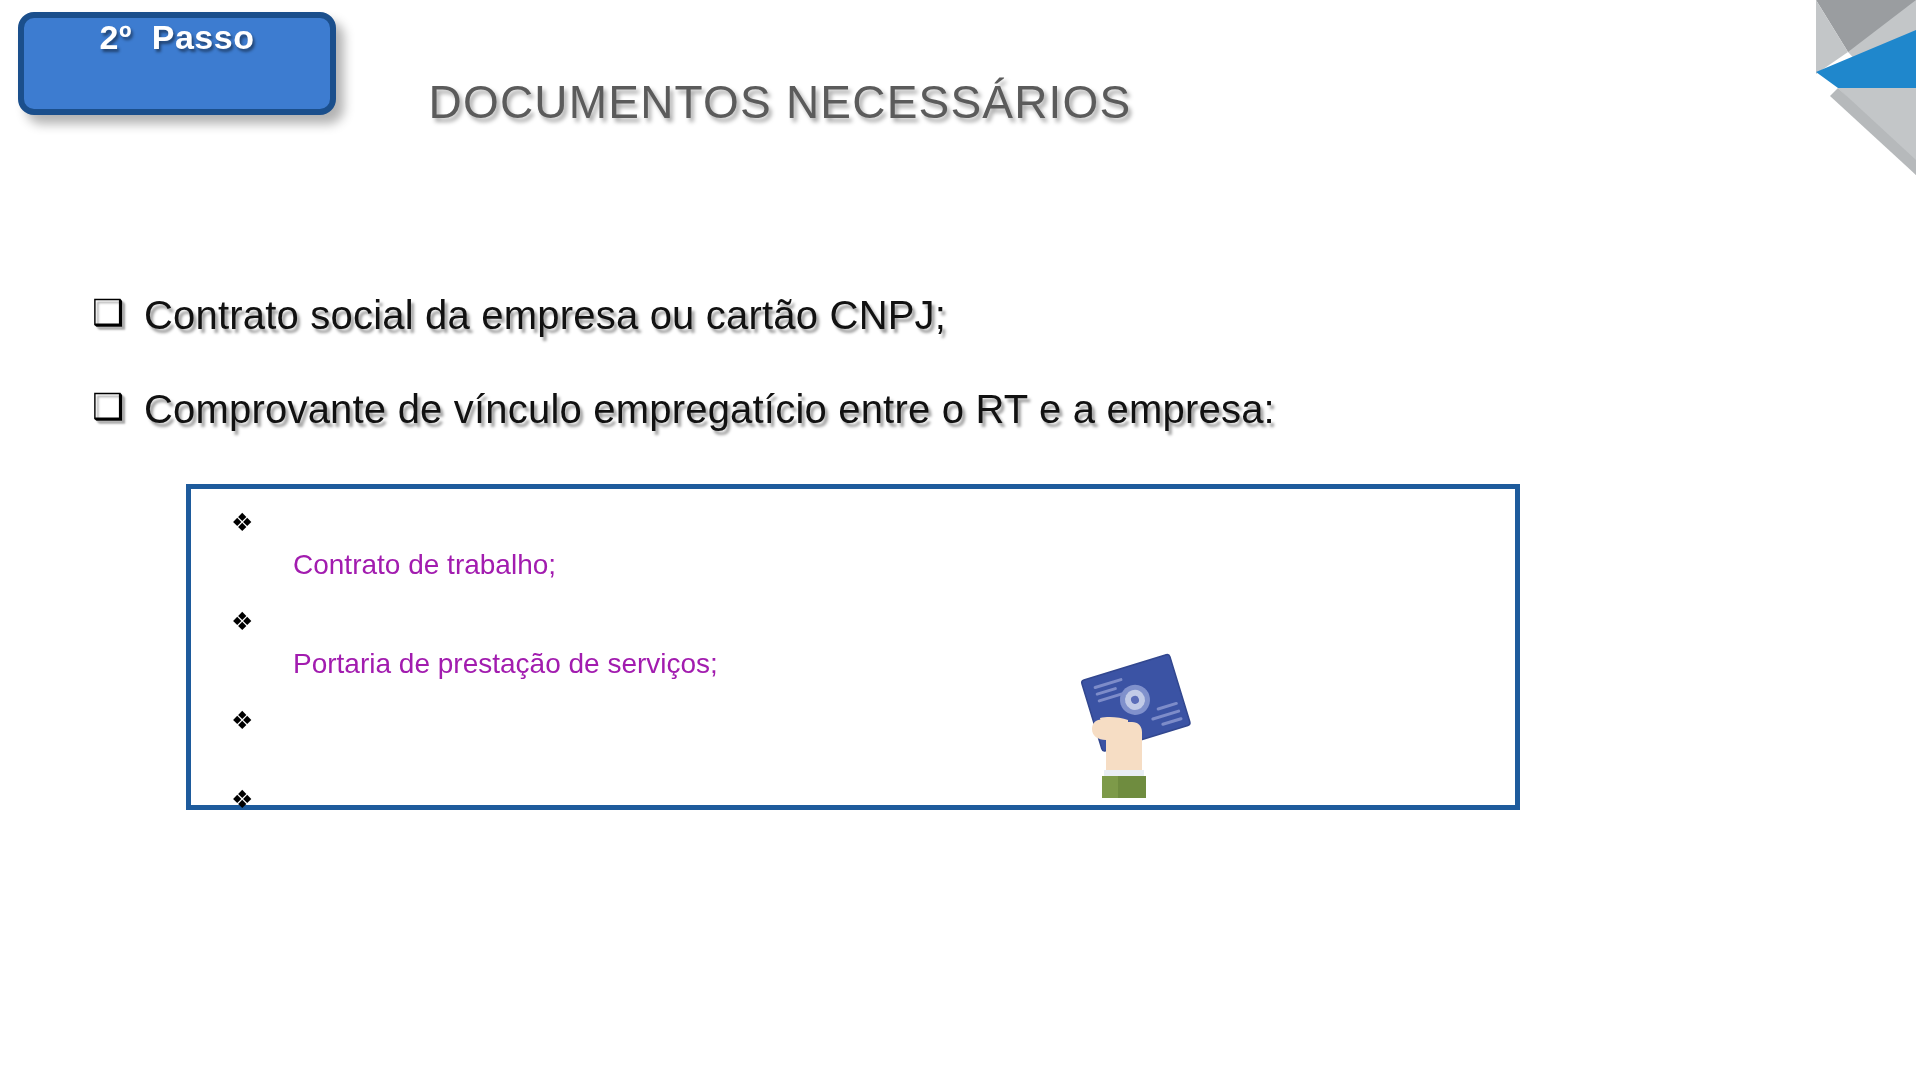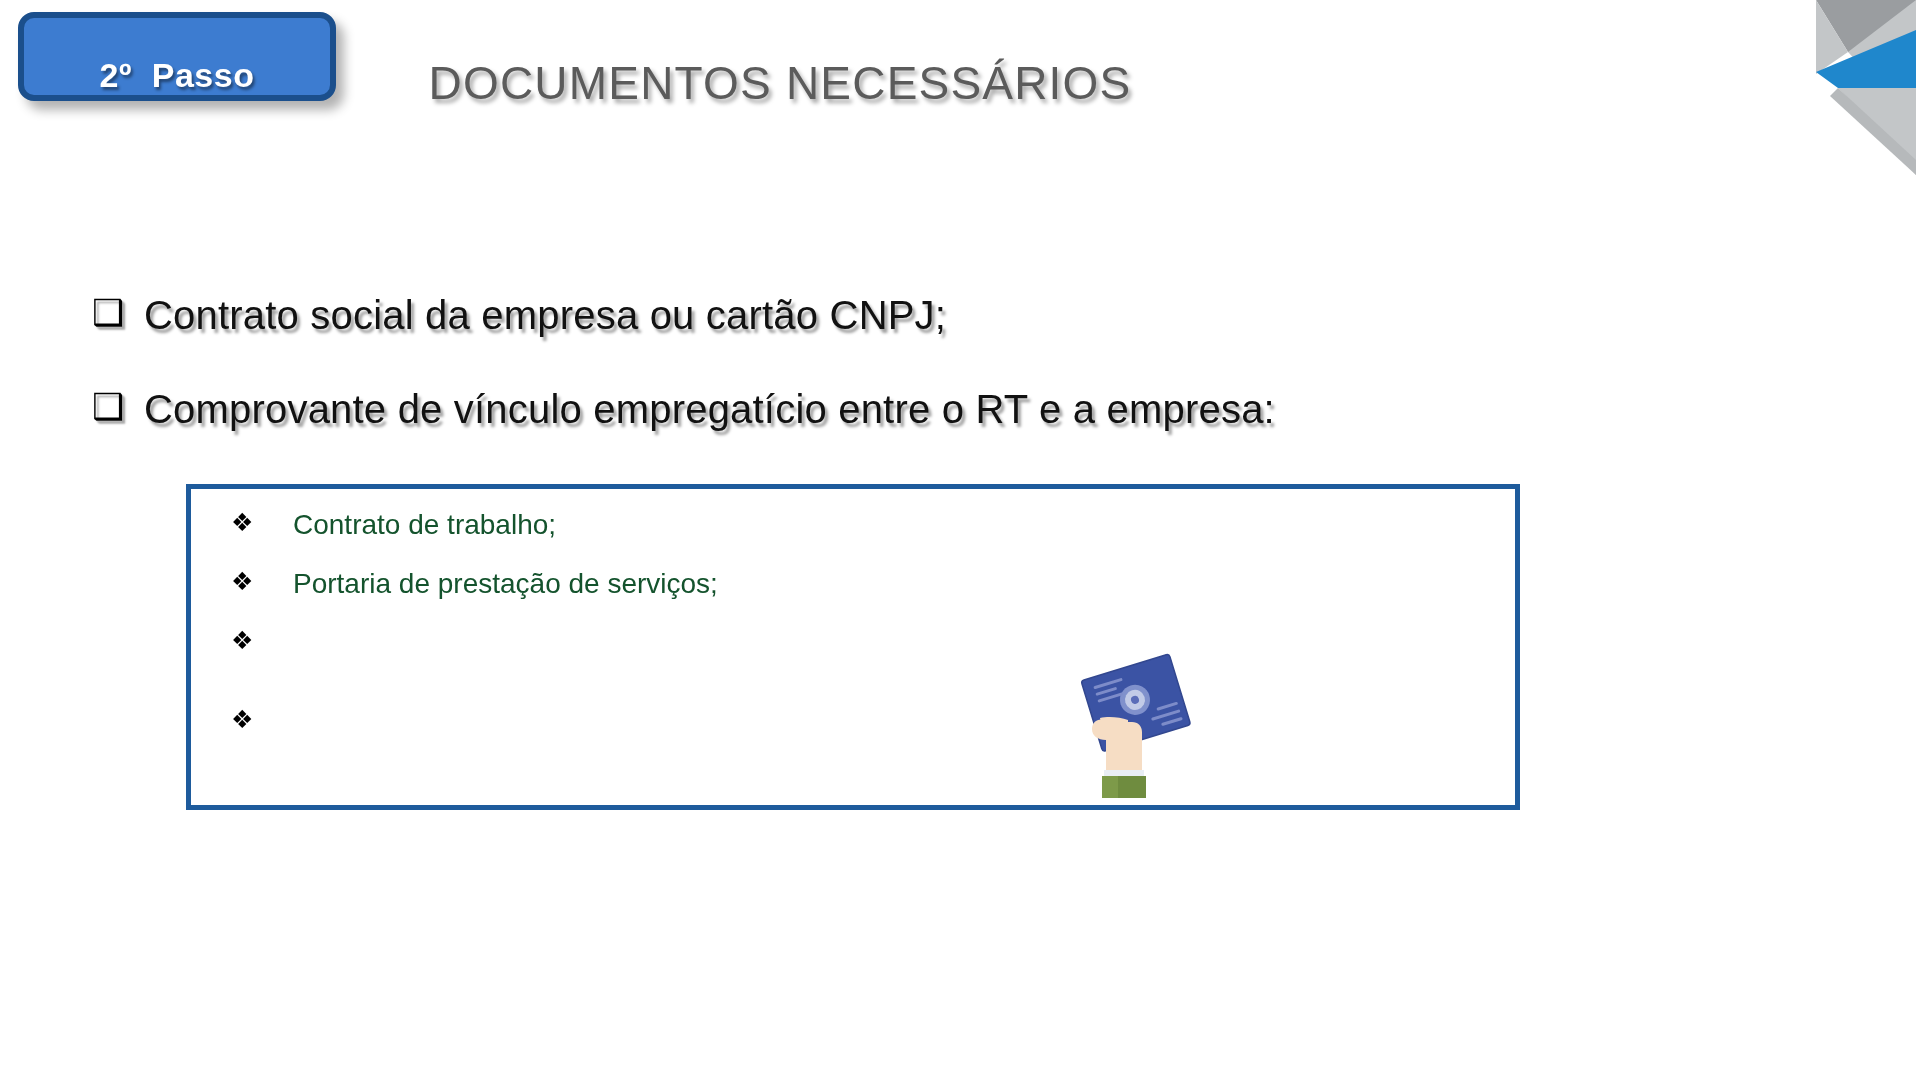--- a/index.html
+++ b/index.html
@@ -29,44 +29,44 @@
     height: 175px;
     pointer-events: none;
   }
 
   
   .step-badge {
     position: absolute;
     left: 18px;
     top: 12px;
     width: 318px;
-    height: 89px;
+    height: 103px;
     border-radius: 16px;
     background: #3d7cd0;
     border: 6px solid #1b4f8c;
     box-sizing: border-box;
     box-shadow: 8px 9px 11px rgba(0,0,0,0.30);
     display: flex;
-    align-items: flex-end;
+    align-items: flex-start;
     justify-content: center;
   }
   .step-badge-label {
     color: #ffffff;
     font-size: 34px;
     font-weight: bold;
     letter-spacing: 0.5px;
     text-shadow: 2px 3px 3px rgba(0,0,0,0.45);
     white-space: pre;
   }
 
   
   .slide-title {
     position: absolute;
     left: 0;
-    top: 56px;
+    top: 75px;
     width: 1916px;
     text-align: center;
     font-size: 46px;
     font-weight: 400;
     color: #5b5b5b;
     letter-spacing: 1.2px;
     text-shadow: 3px 4px 4px rgba(0,0,0,0.35);
   }
   .slide-title-inner {
     display: inline-block;
@@ -130,22 +130,23 @@
   .sub-bullet {
     flex: 0 0 62px;
     width: 62px;
     font-size: 25px;
     line-height: 1.25;
     color: #000000;
   }
   .sub-text {
     font-size: 28px;
     line-height: 1.32;
-    color: #14532d;
+    color: #a21caf;
     max-width: 1150px;
+    margin-top: 40px;
   }
 
   
   .ctps-illustration {
     position: absolute;
     left: 1068px;
     top: 648px;
     width: 130px;
     height: 155px;
     pointer-events: none;

